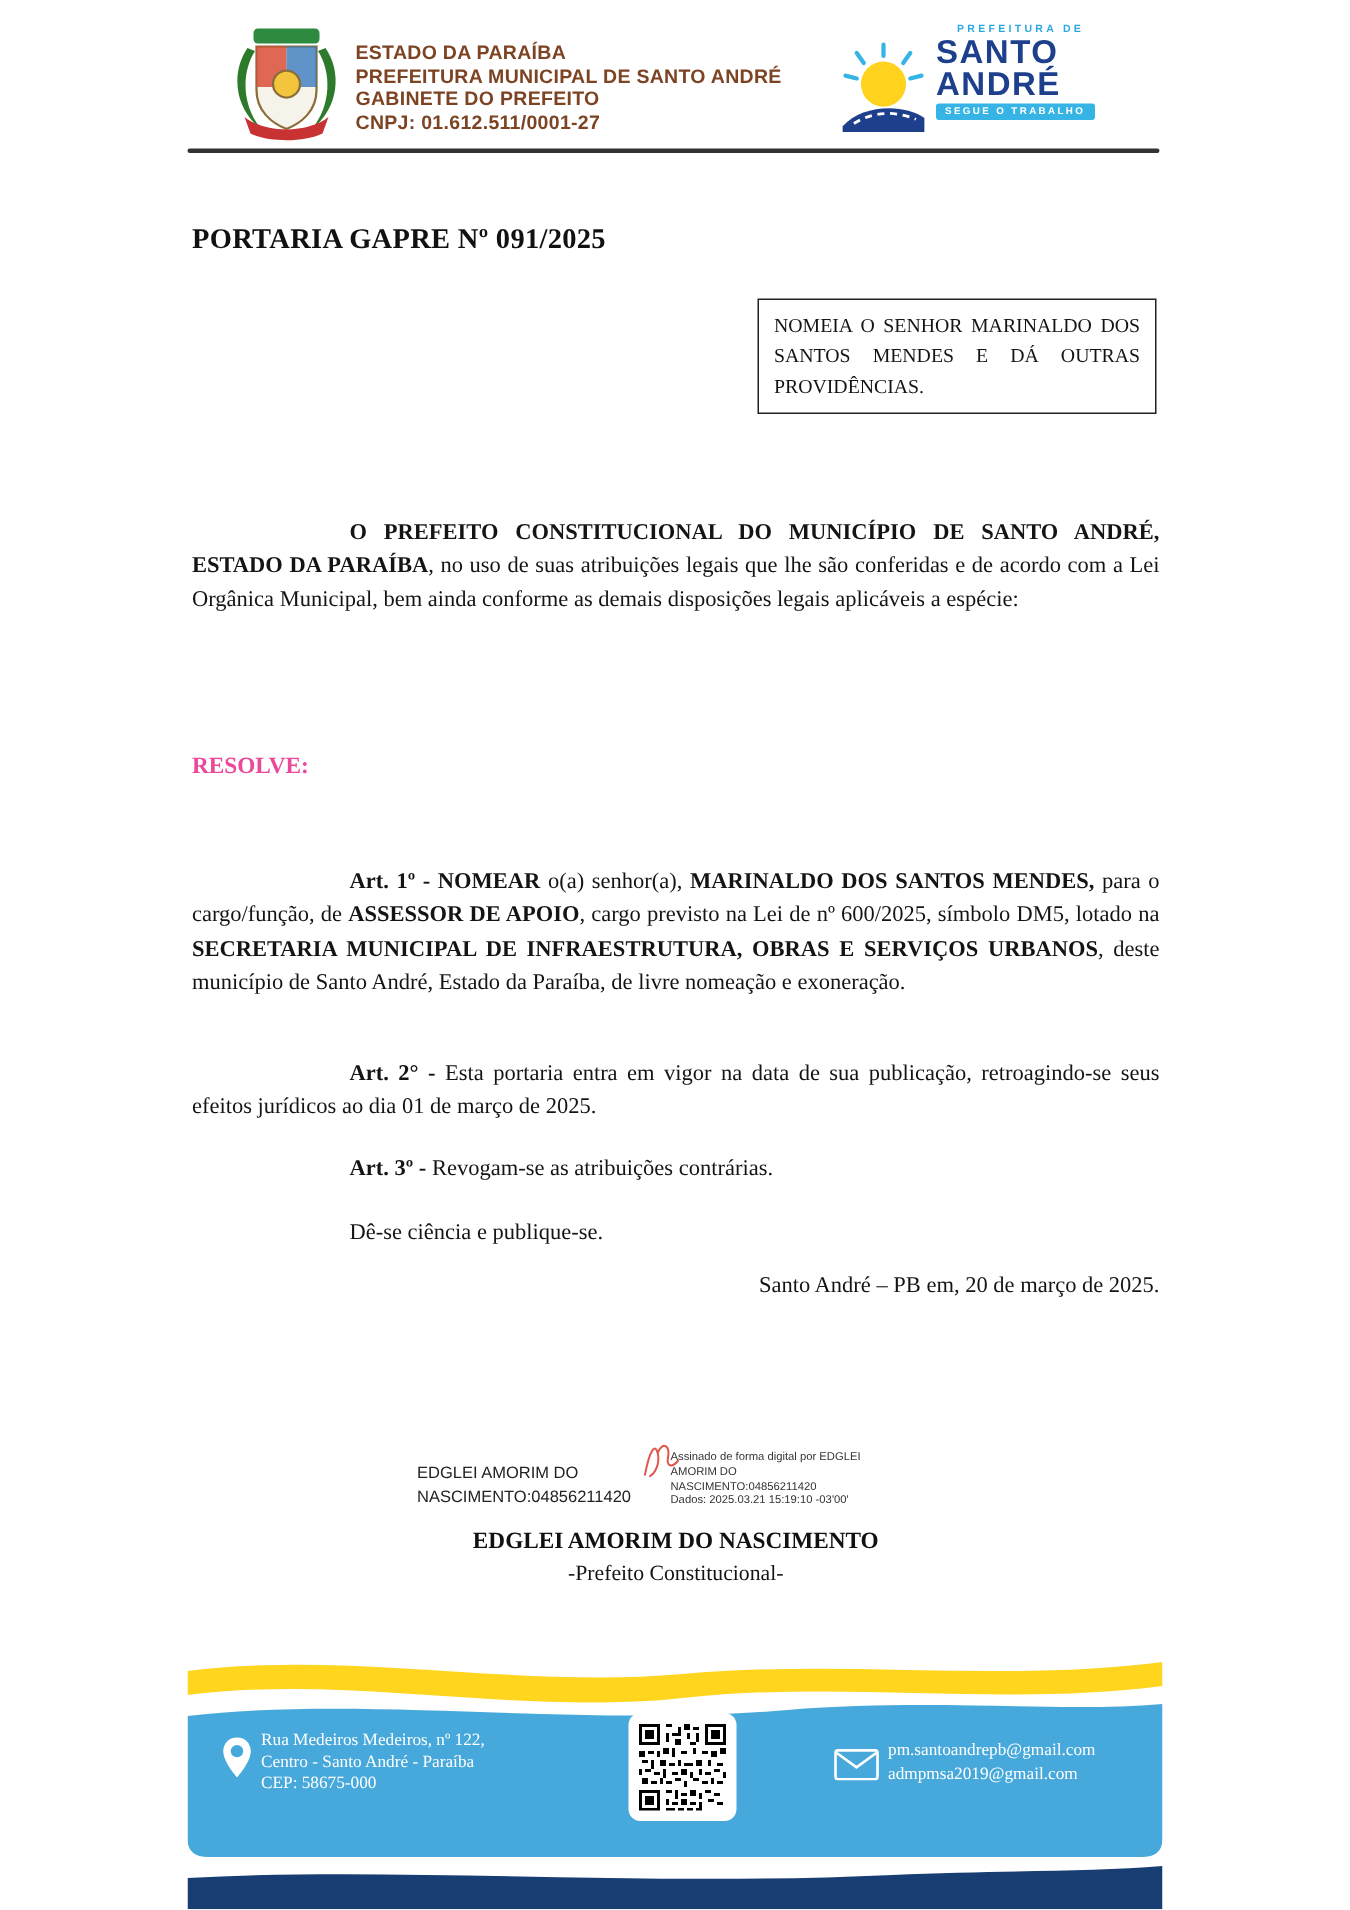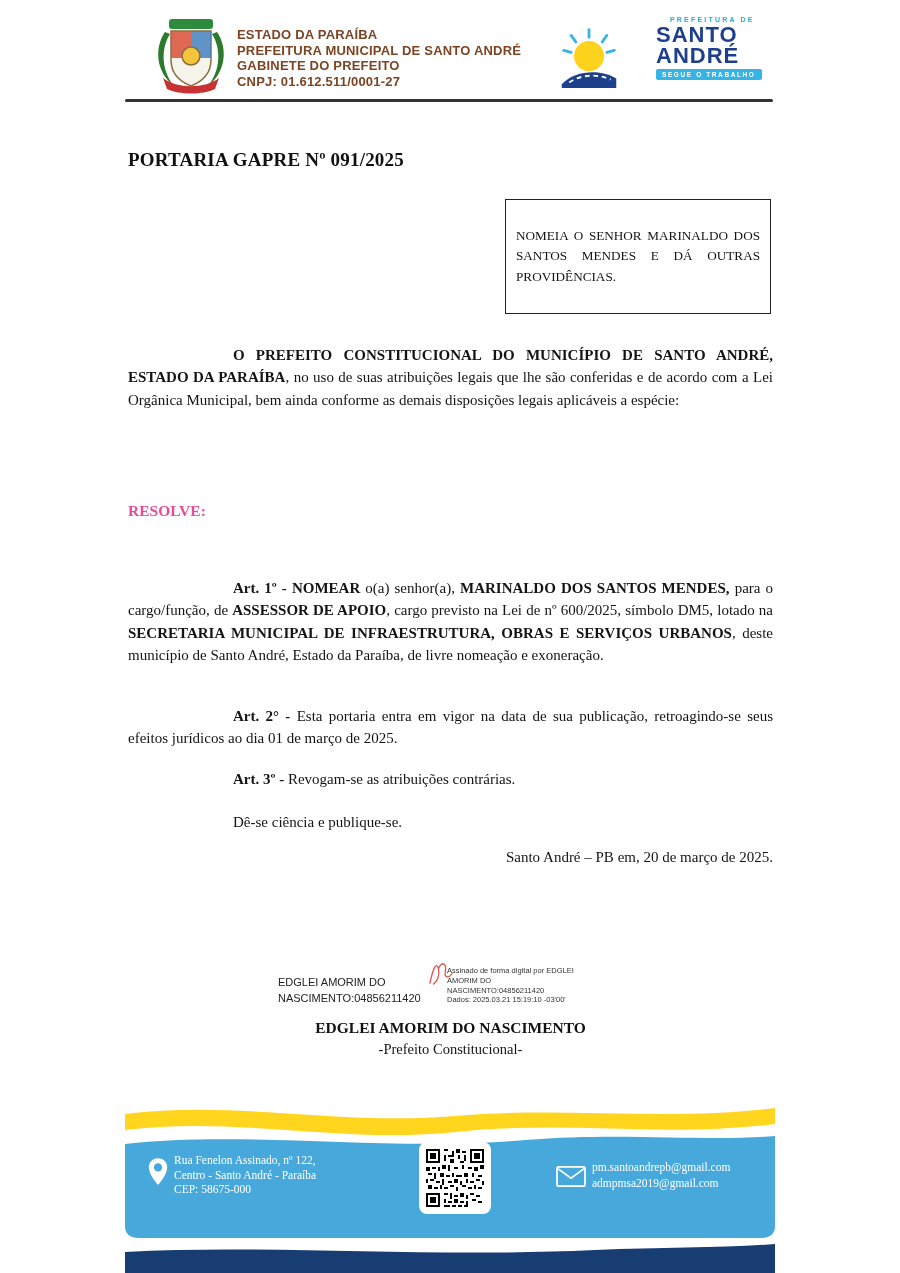--- a/index.html
+++ b/index.html
@@ -5,35 +5,35 @@
   * { margin:0; padding:0; box-sizing:border-box; }
   html,body { background:#ffffff; }
   body { font-family:"Liberation Serif", serif; }
   .page { position:relative; width:900px; height:1273px; background:#fff; overflow:hidden; margin:0 auto;border-radius:31px; }
   .abs { position:absolute; }
 
   
   .crest { left:150px; top:12px; width:82px; height:86px; }
   .org { left:237px; top:27px; font-family:"Liberation Sans", sans-serif; font-weight:700;
          font-size:13px; line-height:15.6px; color:#7d4424; letter-spacing:.2px; }
-  .brand { left:556px; top:16px; display:flex;gap:32px; }
+  .brand { left:556px; top:16px; display:flex; }
   .brand-icon { margin-top:10px; }
   .brand-text { margin-left:2px; }
   .brand-pre { font-family:"Liberation Sans", sans-serif; font-size:7px; font-weight:700;
                letter-spacing:2.2px; color:#2aa9e0; margin-left:14px; margin-bottom:1px; }
   .brand-name { font-family:"Liberation Sans", sans-serif; font-weight:700; font-size:22px;
                 line-height:21px; color:#1d3f8c; letter-spacing:1px; }
   .brand-tag { margin-top:3px; background:#35b4e5; color:#fff; font-family:"Liberation Sans", sans-serif;
                font-size:6.5px; font-weight:700; letter-spacing:1.6px; padding:2px 6px;
                border-radius:2px; width:max-content; }
   .divider { left:125px; top:99px; width:648px; height:3px; background:#333; border-radius:2px; }
 
   
   .doc-title { left:128px; top:149px; font-weight:700; font-size:19px; color:#111; letter-spacing:.2px; }
-  .summary { left:505px; top:199px; width:266px; border:1.5px solid #222; padding:26px 10px;
+  .summary { left:505px; top:199px; width:266px; border:1.5px solid #222; padding:7px 10px;
              font-size:13.2px; line-height:20.4px; text-align:justify; color:#141414; }
   .par { left:128px; width:645px; font-size:15px; line-height:22.4px; text-align:justify;
          text-indent:105px; color:#141414; }
   .preamble { top:344px; }
   .resolve { left:128px; top:502px; font-weight:700; font-size:15.5px; color:#ec4899; }
   .art1 { top:577px; }
   .art2 { top:705px; }
   .art3 { top:768px; }
   .closing { top:811px; text-align:left; }
   .dateline { left:128px; top:849px; width:645px; text-align:right; font-size:15px; color:#141414; }
@@ -154,21 +154,21 @@
   </div>
 
   <span class="abs pin">
     <svg viewBox="0 0 24 32" width="22" height="30">
       <path d="M12 1 C6 1 2 5.5 2 11 c0 8 10 19 10 19 s10 -11 10 -19 C22 5.5 18 1 12 1 z" fill="#fff"></path>
       <circle cx="12" cy="11" r="4.5" fill="#45a9dc"></circle>
     </svg>
   </span>
 
   <div class="abs addr">
-    <div>Rua Fenelon Assinado, nº 122,</div>
+    <div>Rua Medeiros Medeiros, nº 122,</div>
     <div>Centro - Santo André - Paraíba</div>
     <div>CEP: 58675-000</div>
   </div>
 
   <div class="abs qr-box">
     <svg viewBox="0 0 29 29" width="58" height="58" shape-rendering="crispEdges">
       <rect width="29" height="29" fill="#fff"></rect>
       <path fill="#000" d="M0 0h7v7H0z"></path>
         <path fill="#fff" d="M1 1h5v5H1z"></path>
         <path fill="#000" d="M2 2h3v3H2z"></path>

